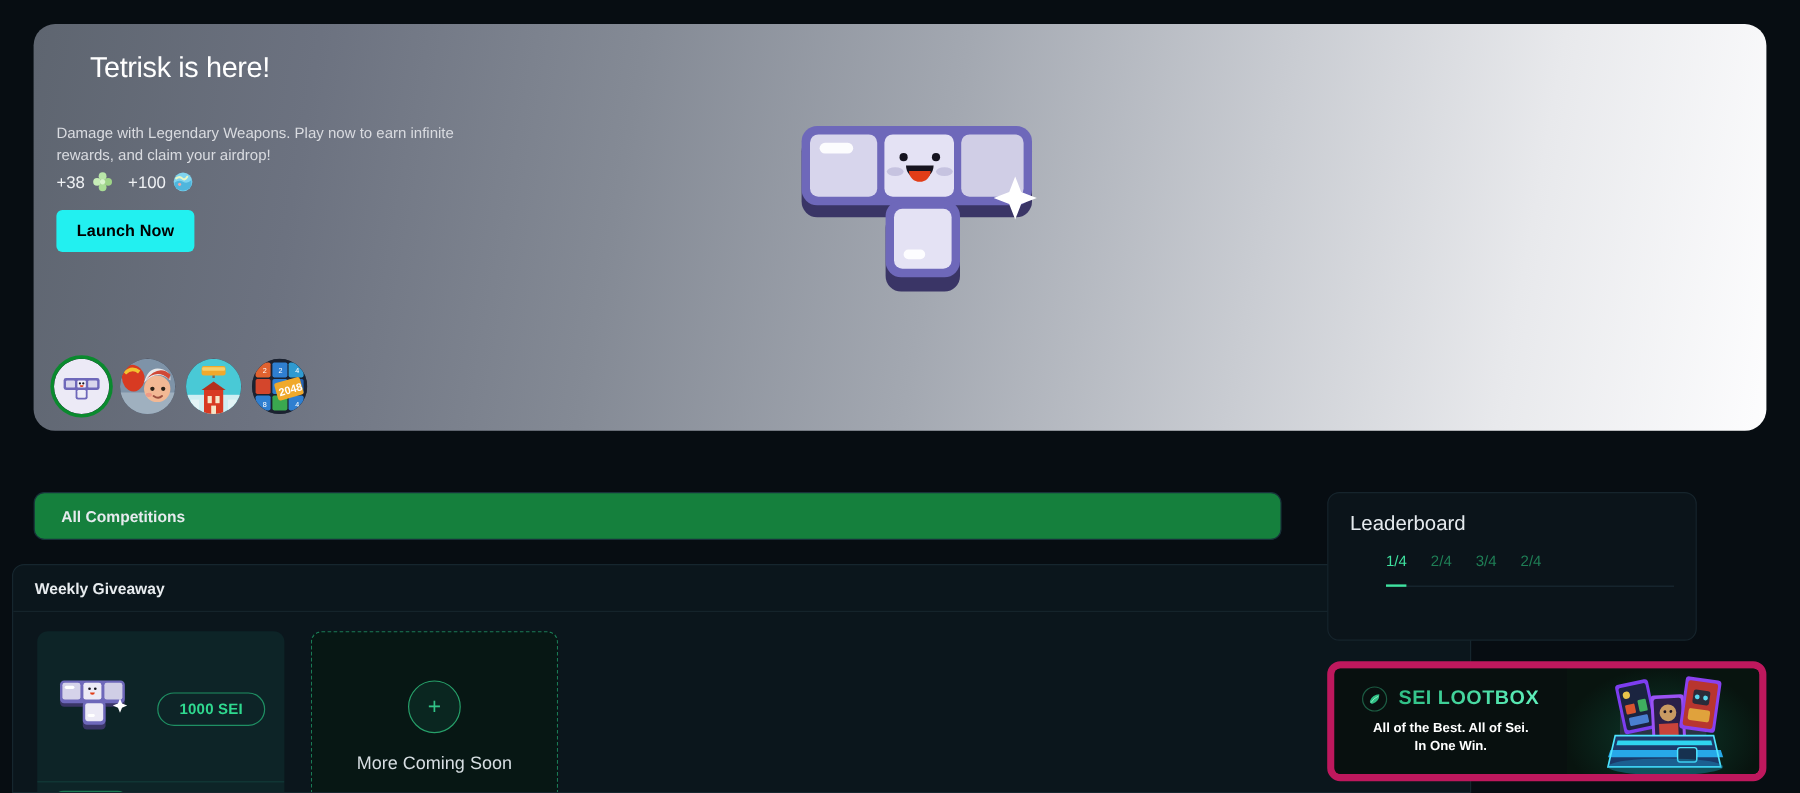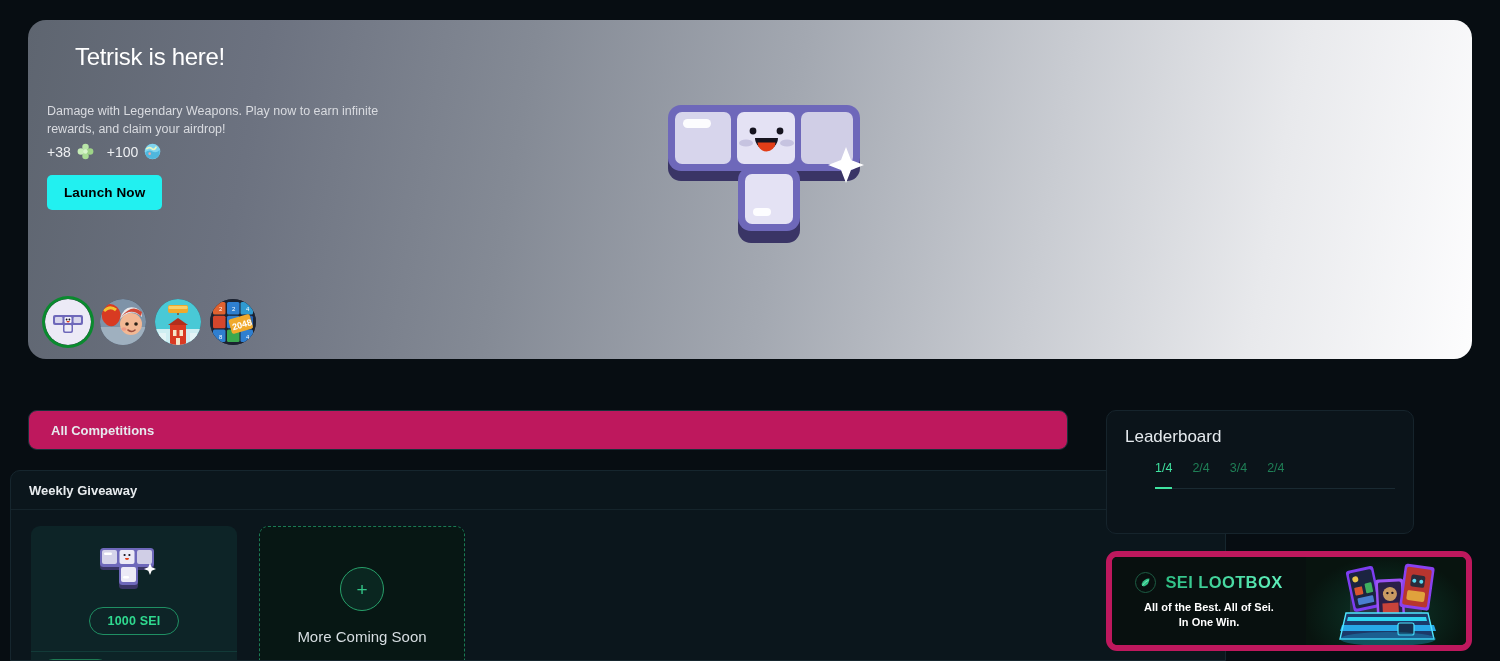--- a/index.html
+++ b/index.html
@@ -62,21 +62,21 @@
     overflow: hidden; position: relative; flex: 0 0 auto;
     background: #2c3240;
   }
   .game-ic.active { box-shadow: 0 0 0 3px #0a8a2e; }
   .game-ic svg { display: block; width: 100%; height: 100%; }
 
   
   .comp-tabbar {
     position: absolute; left: 28px; top: 410px;
     width: 1040px; height: 40px;
-    background: #be185d; border: 1px solid #18323a;
+    background: #15803d; border: 1px solid #18323a;
     border-radius: 9px;
     display: flex; align-items: center;
   }
   .comp-tab {
     font-size: 13px; font-weight: 700; color: #e6eaee;
     padding: 0 0 0 22px; cursor: pointer;
   }
 
   .giveaway-panel {
     position: absolute; left: 10px; top: 470px;
@@ -93,21 +93,21 @@
   }
   .card-strip { display: flex; gap: 22px; padding: 16px 0 0 20px; }
 
   .prize-card {
     width: 206px; height: 160px;
     background: #0d2427; border-radius: 9px;
     overflow: hidden; position: relative; cursor: pointer;
     display: flex; flex-direction: column;
   }
   .prize-top {
-    flex: 1; display: flex; flex-direction: column;
+    flex: 1; display: flex; flex-direction: row;
     align-items: center; justify-content: center; gap: 10px;
     padding-top: 4px;
   }
   .prize-art { width: 74px; height: 50px; }
   .prize-pill {
     border: 1px solid #1f8f63; border-radius: 16px;
     color: #2fd98f; font-size: 12.5px; font-weight: 700;
     padding: 6px 17px; letter-spacing: 0.2px;
   }
   .prize-foot {

